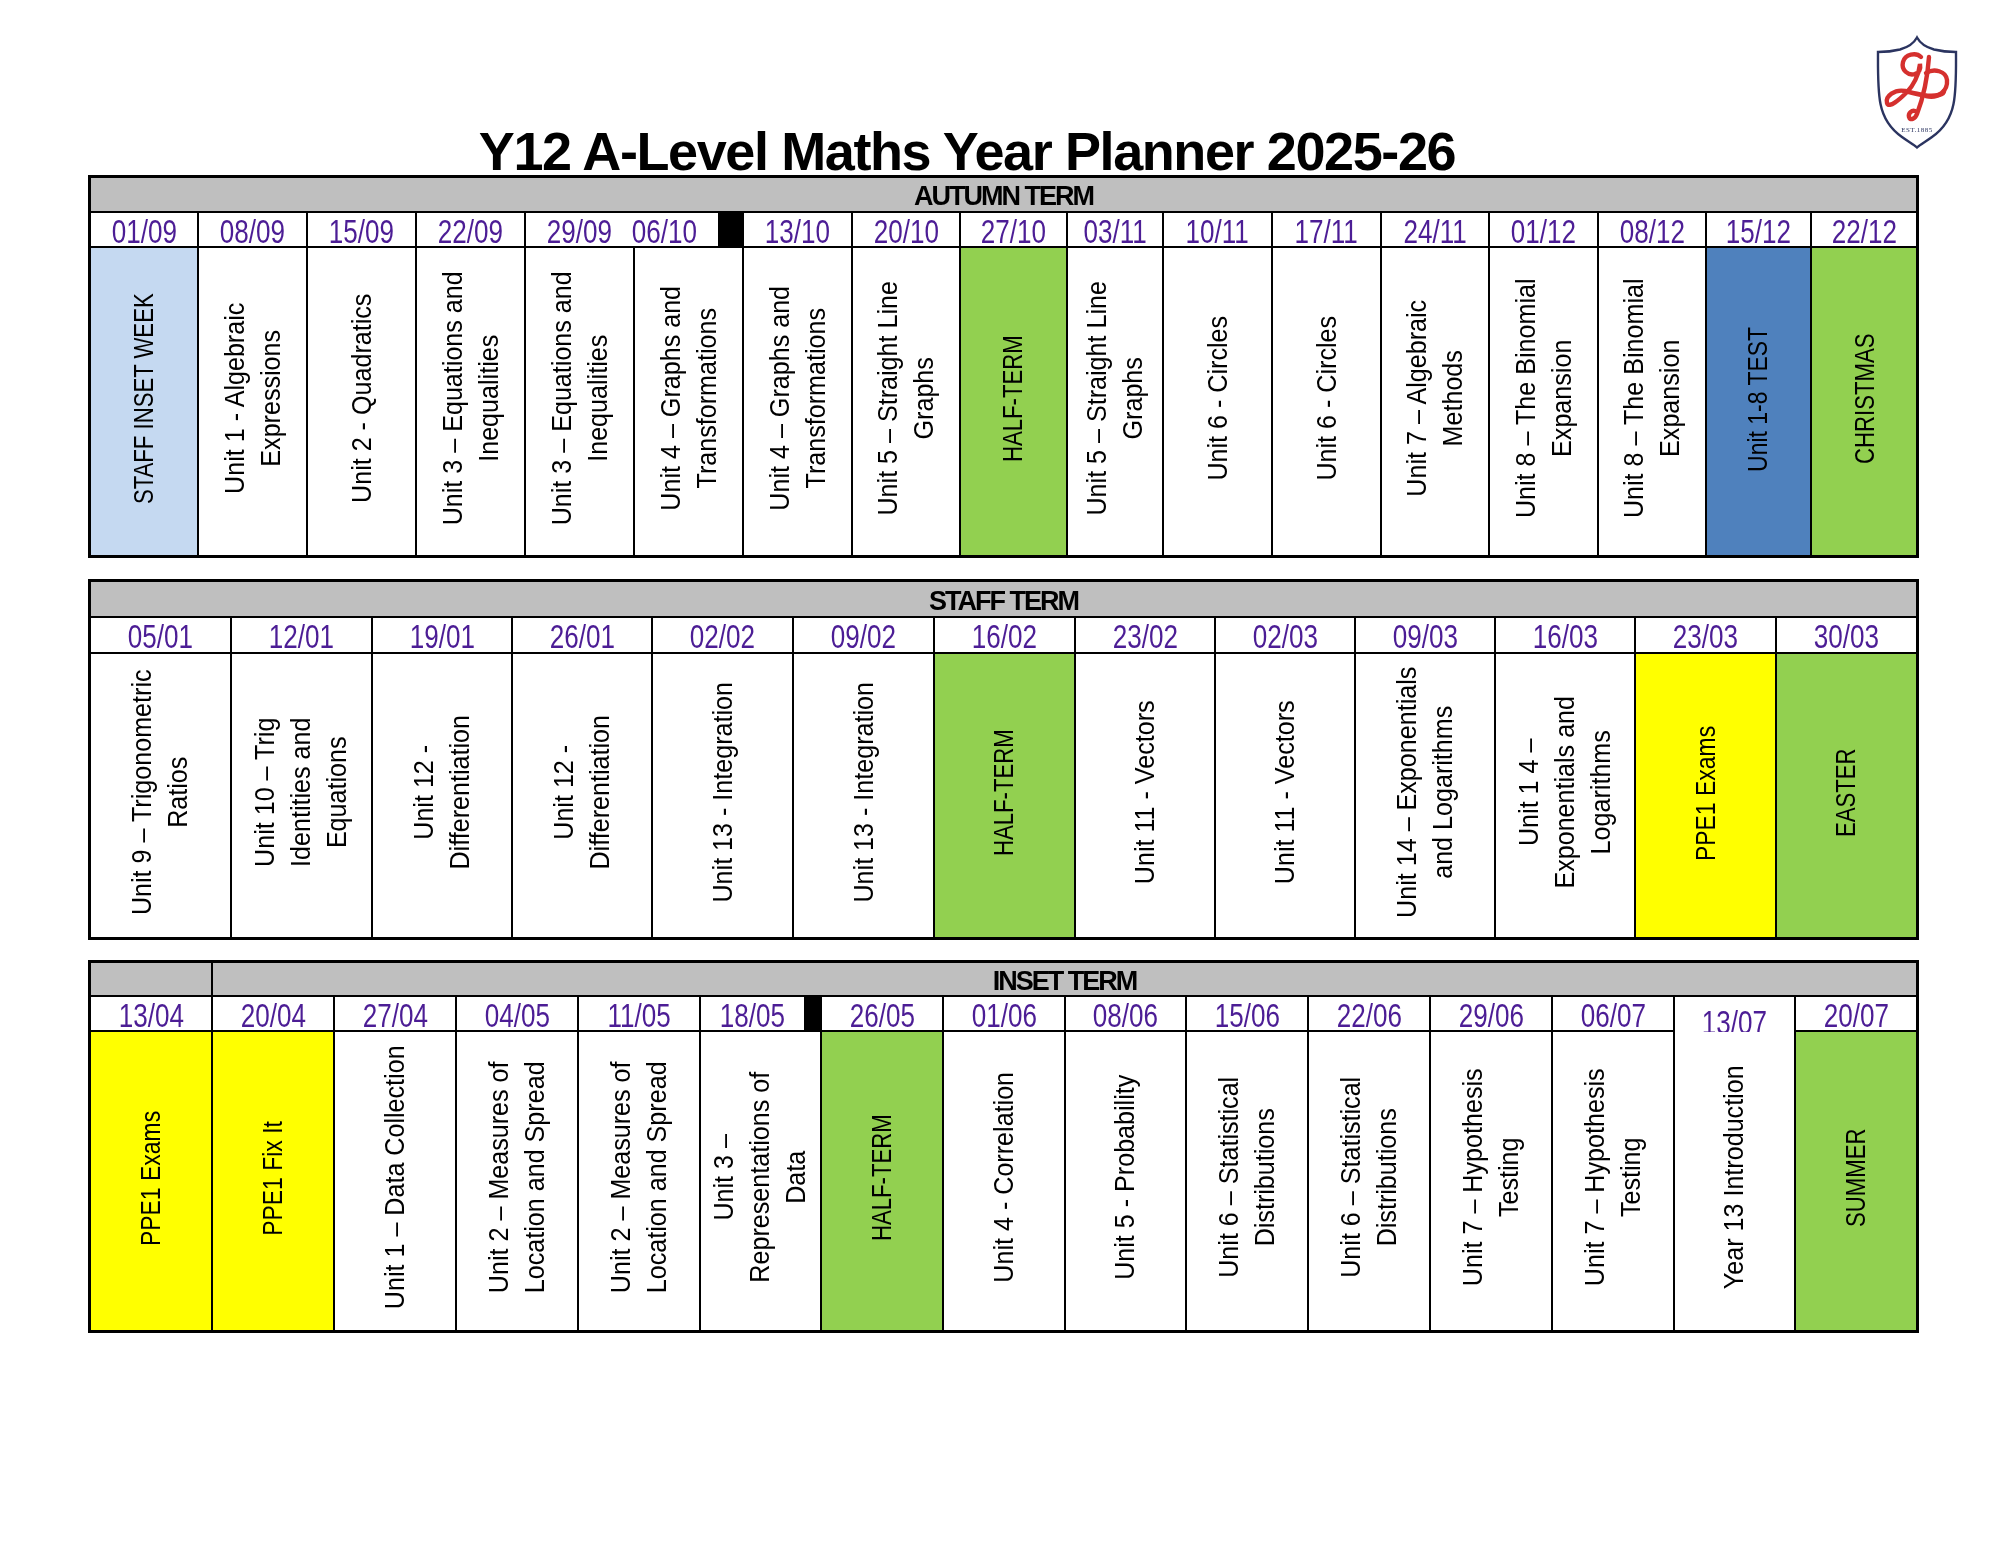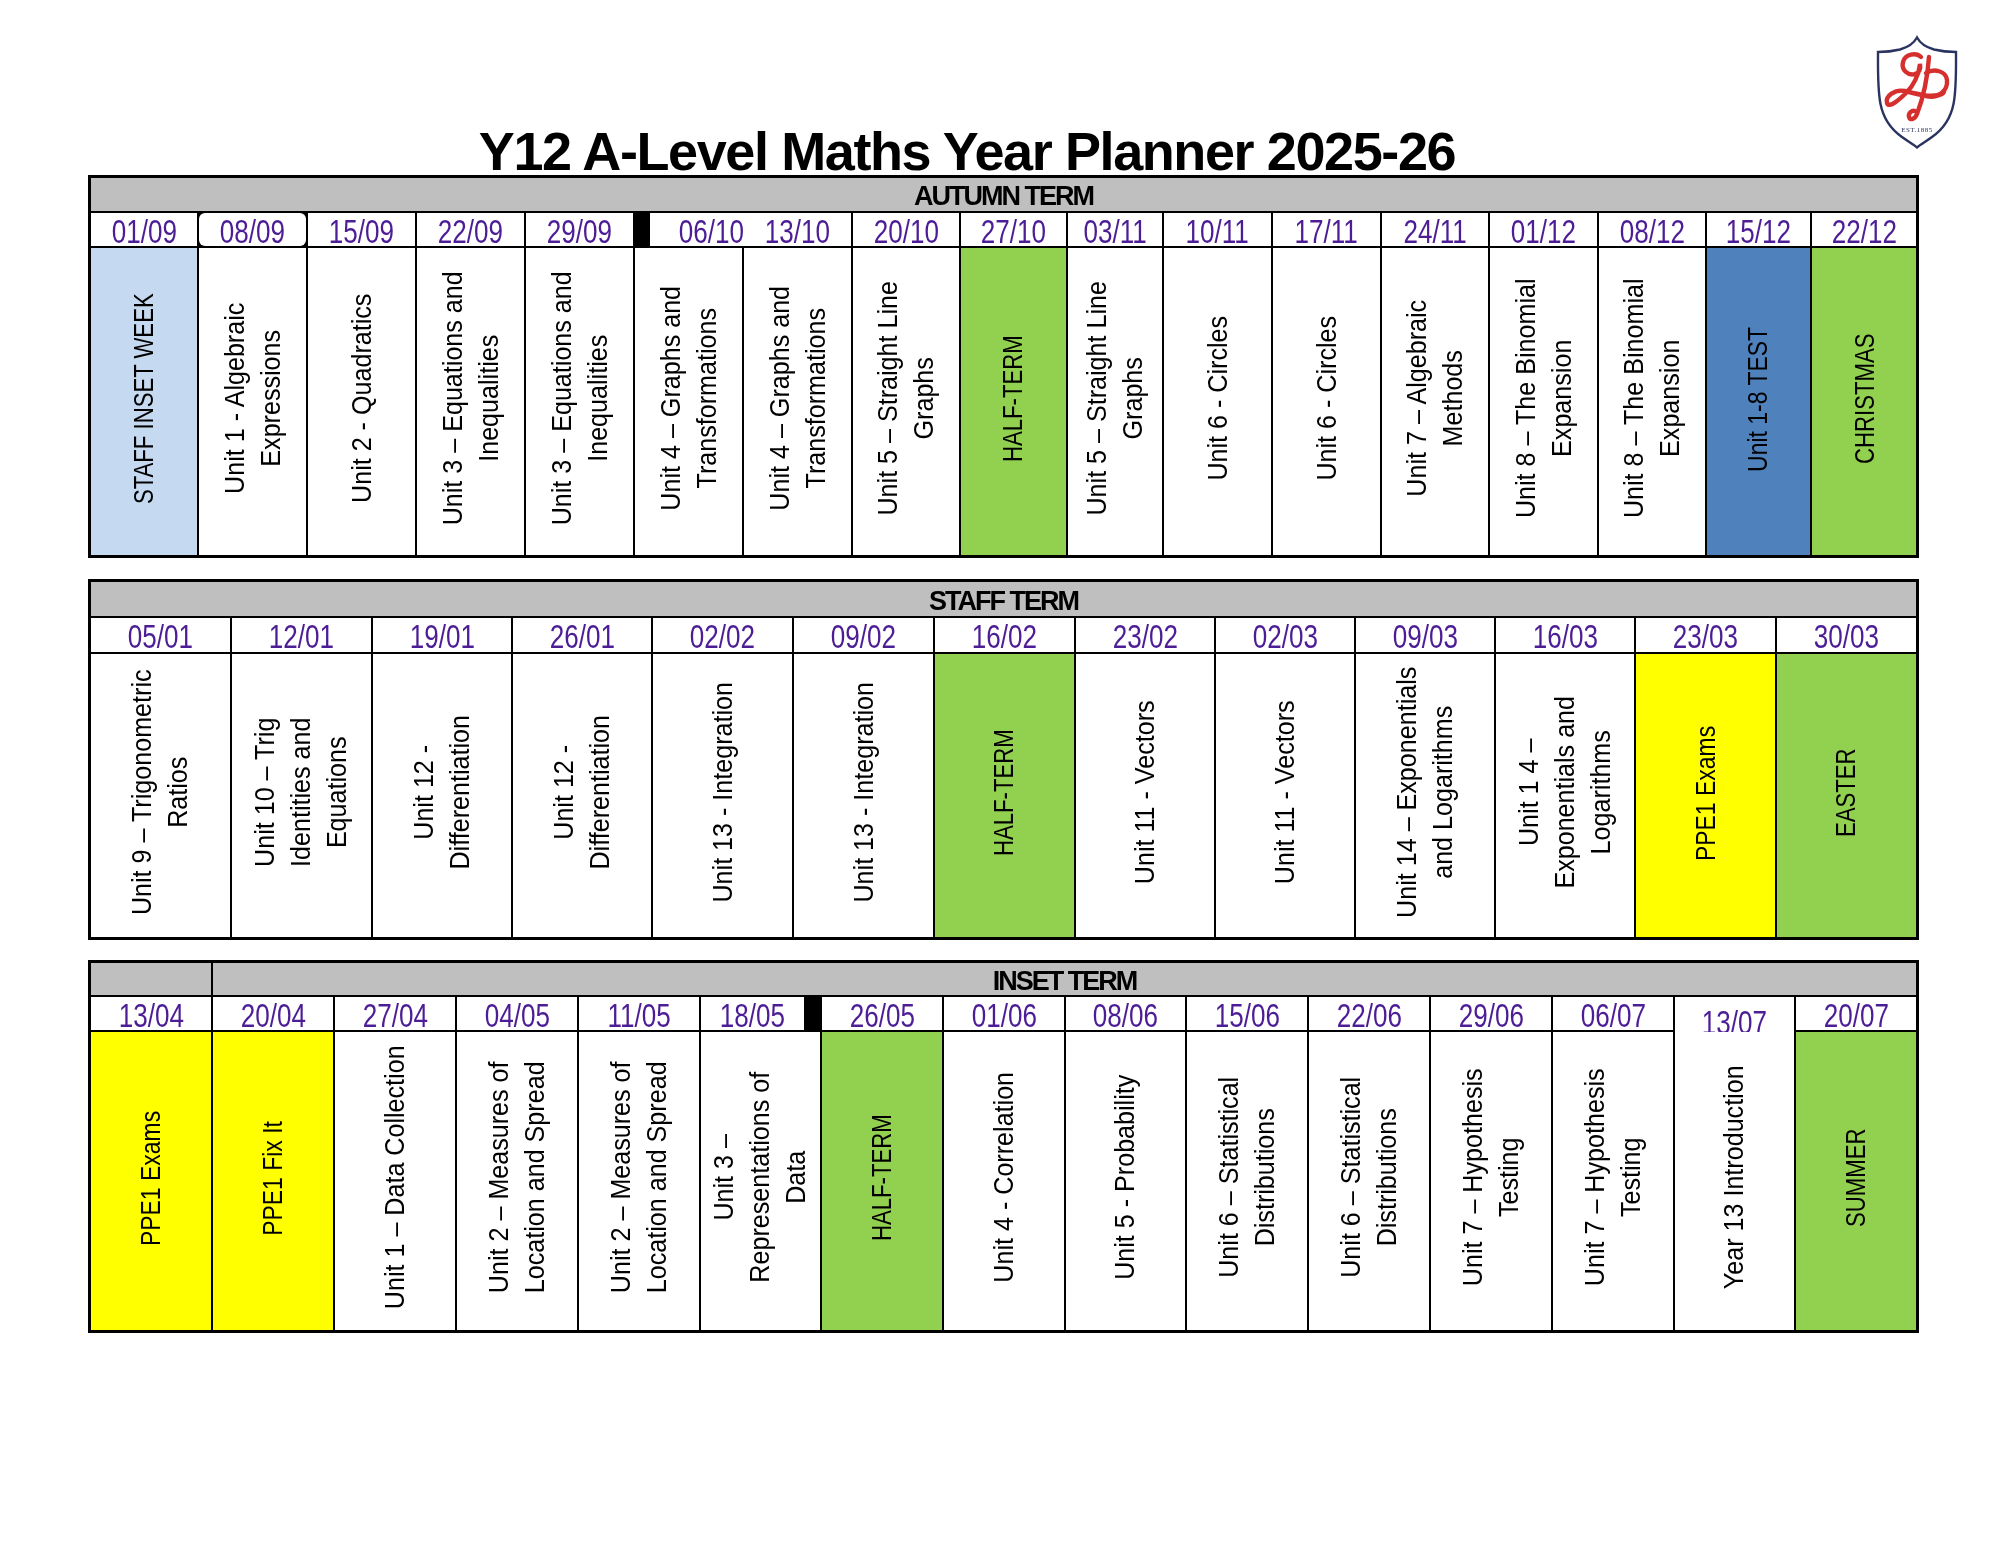--- a/index.html
+++ b/index.html
@@ -36,37 +36,37 @@
 <div class="grid" style="left:88px;top:175px;width:1831px;height:383px;"></div>
 
 <div class="hcell" style="left:91px;top:178px;width:1825px;height:33px;background:#bfbfbf;">
     <span>AUTUMN TERM</span>
   </div>
 
 <div class="dcell" style="left:91px;top:213px;width:106px;height:33px;">
     <span>01/09</span>
   </div>
 
-<div class="dcell" style="left:199px;top:213px;width:107px;height:33px;border-radius:6px;">
+<div class="dcell" style="left:199px;top:213px;width:107px;height:33px;">
     <span>08/09</span>
   </div>
 
 <div class="dcell" style="left:308px;top:213px;width:107px;height:33px;">
     <span>15/09</span>
   </div>
 
 <div class="dcell" style="left:417px;top:213px;width:107px;height:33px;">
     <span>22/09</span>
   </div>
 
 <div class="dcell" style="left:526px;top:213px;width:107px;height:33px;">
     <span>29/09</span>
   </div>
 
-<div class="dcell" style="left:650px;top:213px;width:107px;height:33px;padding-left:8px;">
+<div class="dcell" style="left:611px;top:213px;width:107px;height:33px;">
     <span>06/10</span>
   </div>
 
 <div class="dcell" style="left:744px;top:213px;width:107px;height:33px;">
     <span>13/10</span>
   </div>
 
 <div class="dcell" style="left:853px;top:213px;width:106px;height:33px;">
     <span>20/10</span>
   </div>

